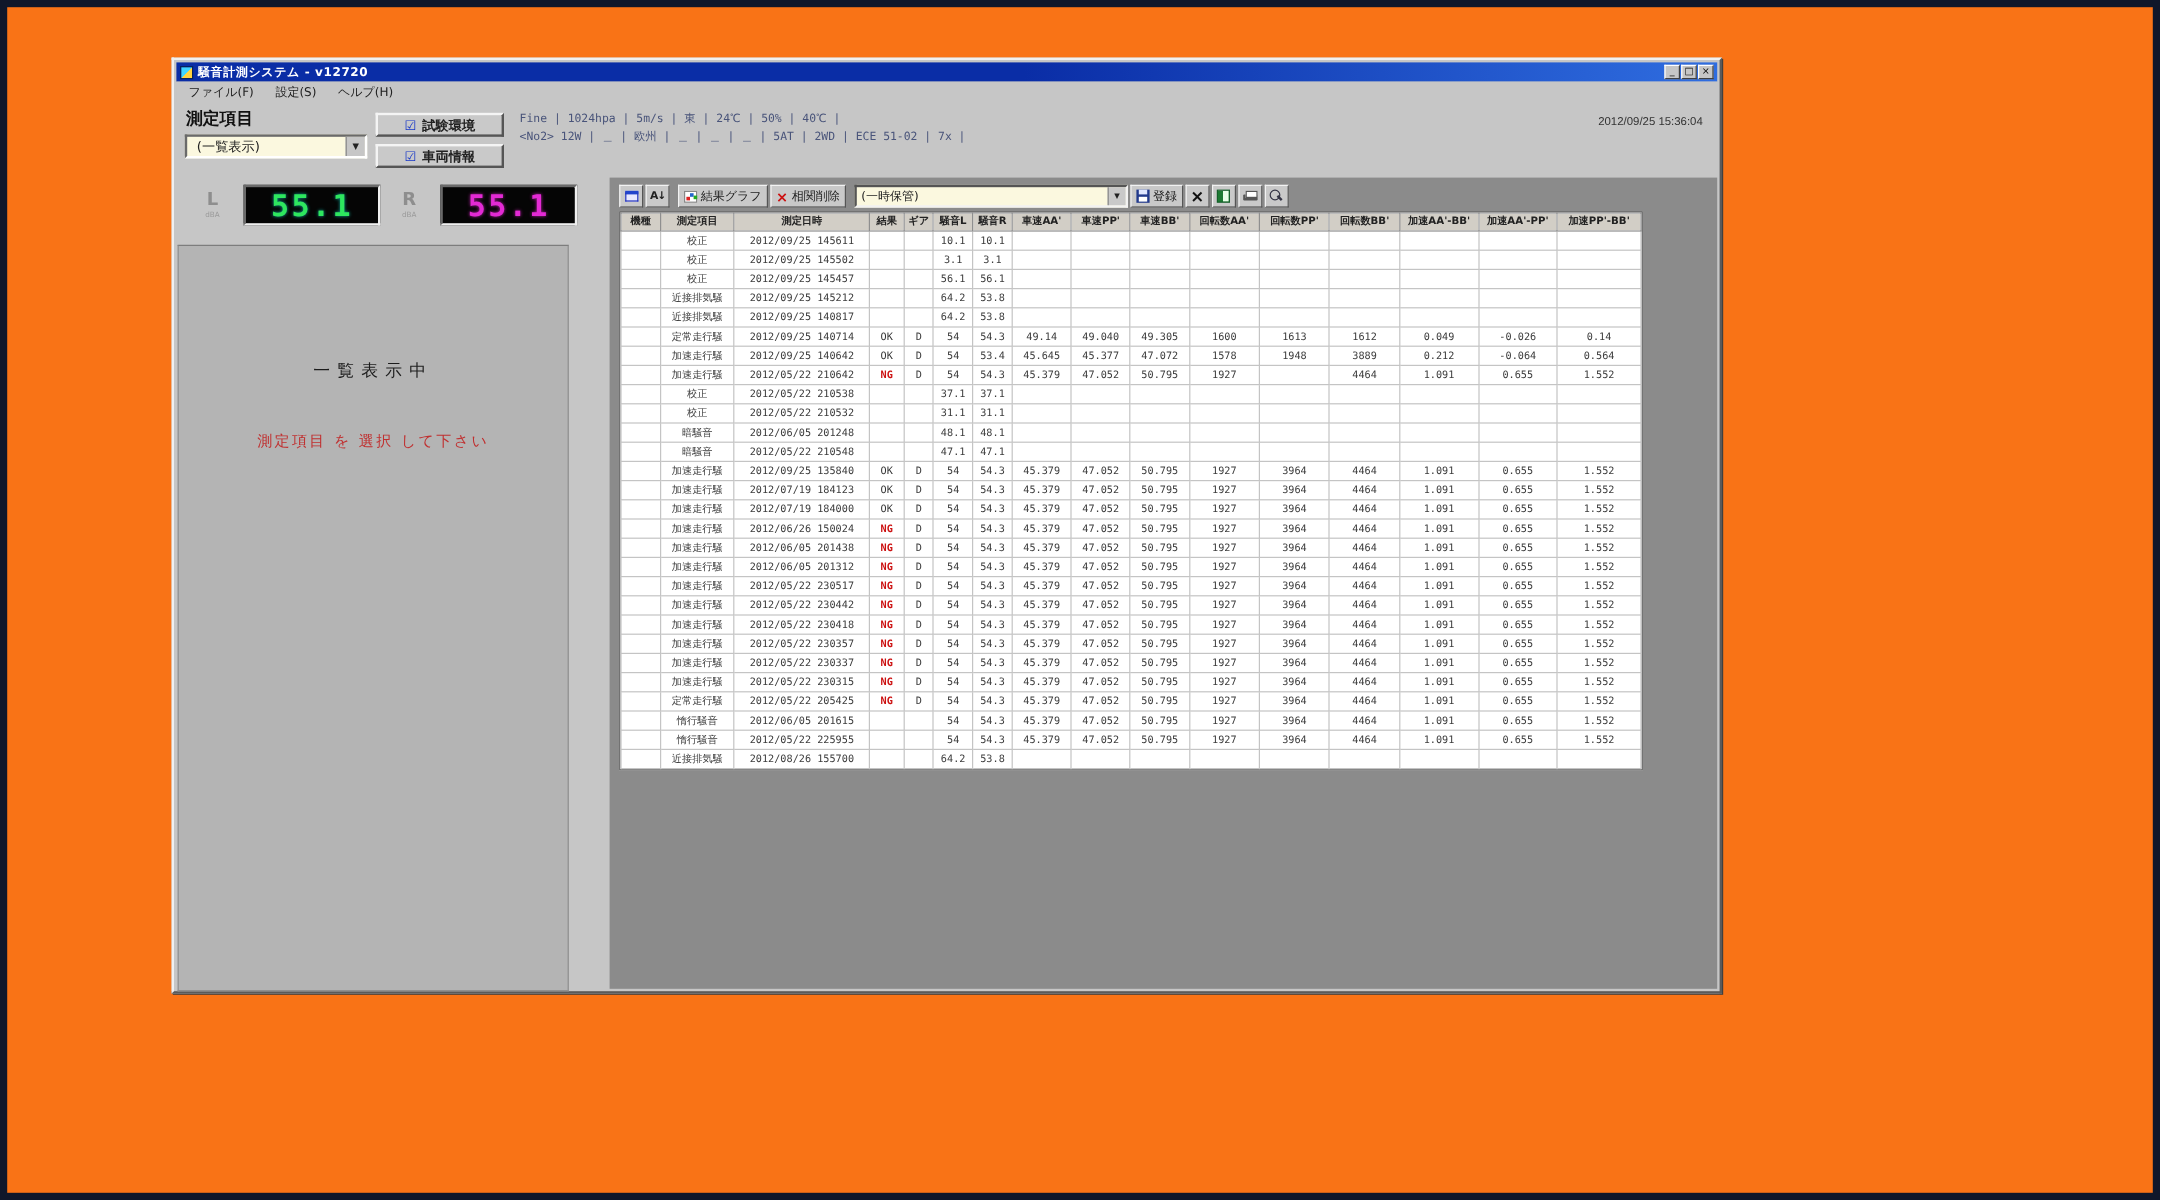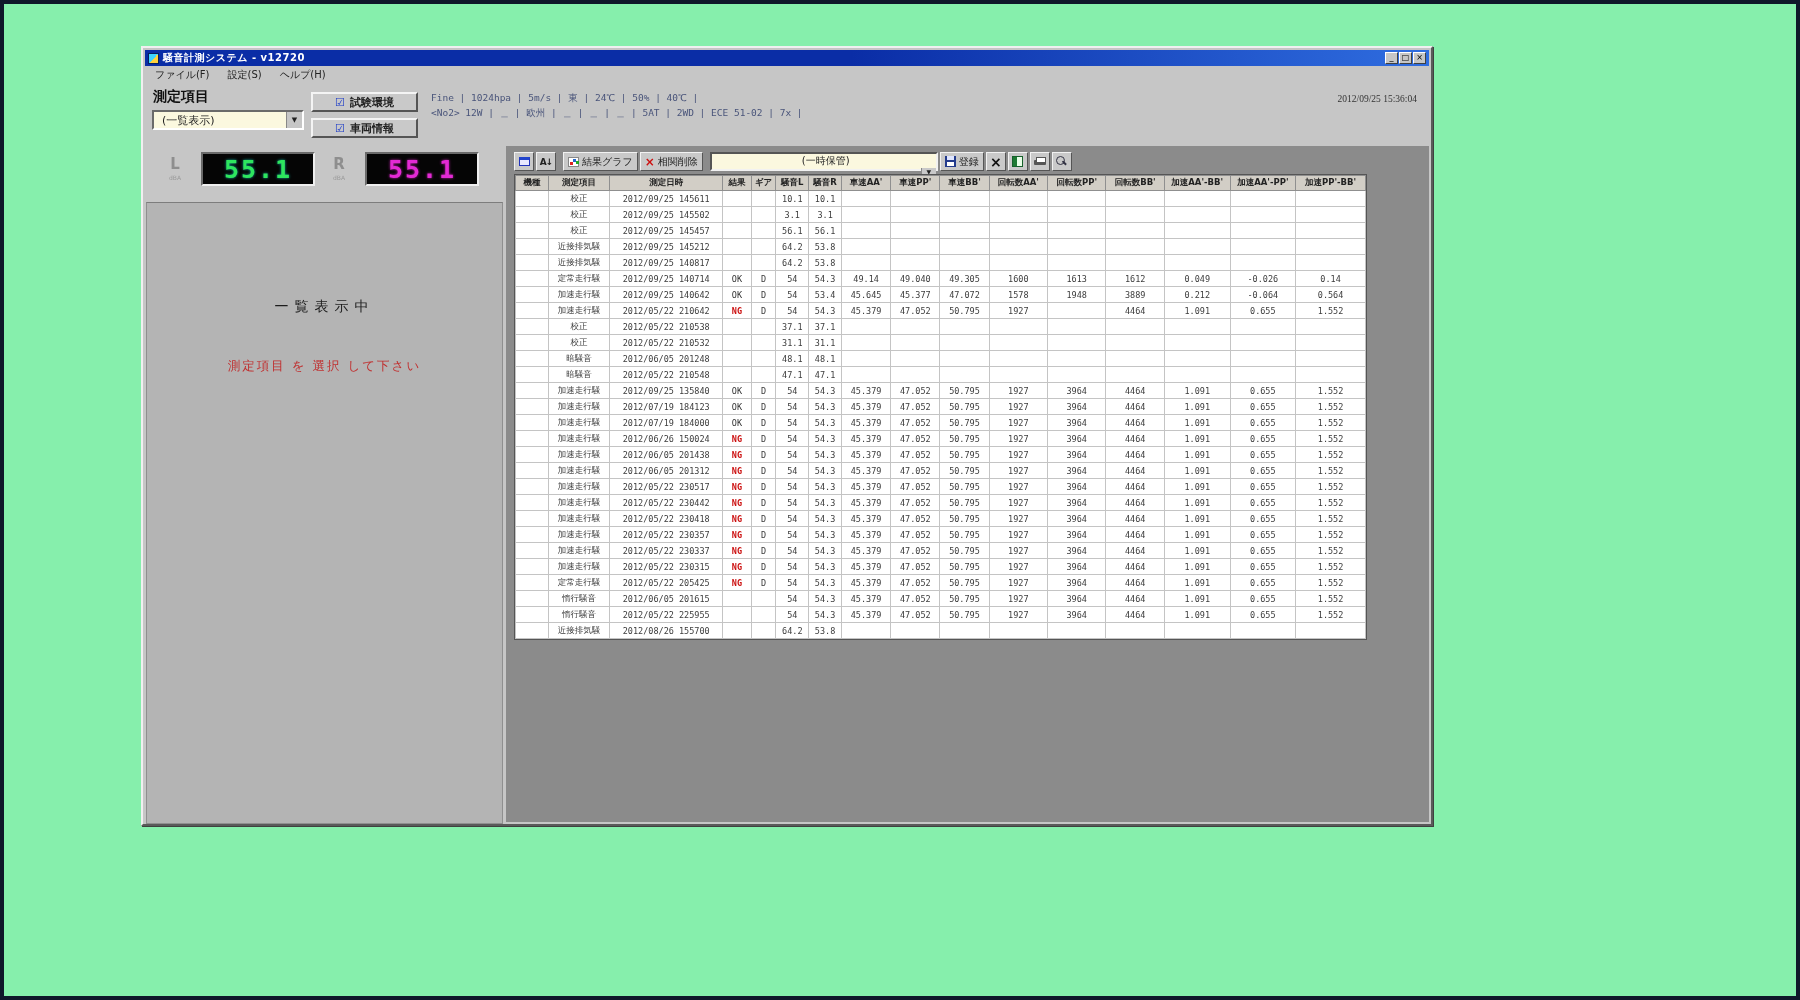--- a/index.html
+++ b/index.html
@@ -1,18 +1,18 @@
 <!DOCTYPE html>
 <html><head>
 <meta charset="utf-8">
 <style>
   * { box-sizing: border-box; margin: 0; padding: 0; }
   html,body { width:1800px; height:1000px; overflow:hidden; }
   body { background:#f4f4f4; font-family:"DejaVu Sans", sans-serif; }
-  .stage { position:absolute; inset:0; background:#86efac; border:4px solid #0f172a; }
+  .stage { position:absolute; inset:0; background:#f97316; border:6px solid #0f172a; }
 
   
   .app-window {
     position:absolute; left:137px; top:42px; width:1292px; height:780px;
     background:#c6c6c6;
     border:2px solid; border-color:#f0f0f0 #5a5a5a #5a5a5a #f0f0f0;
     box-shadow:1px 1px 0 #404040;
   }
   .titlebar {
     position:absolute; left:2px; top:2px; right:2px; height:16px;
@@ -53,37 +53,37 @@
     border:2px solid; border-color:#f4f4f4 #555 #555 #f4f4f4;
     font-size:11px; font-weight:bold; color:#222;
     display:flex; align-items:center; justify-content:center; gap:5px;
   }
   .hdr-btn .chk { color:#1535c8; font-size:11px; font-weight:bold; }
   .info-lines {
     position:absolute; left:288px; top:42px; width:620px;
     font-family:"DejaVu Sans Mono", monospace; font-size:9.5px; line-height:15px;
     color:#49547a; white-space:pre;
   }
-  .timestamp { position:absolute; right:14px; top:46px; font-size:9.5px; color:#333; font-family:Liberation Serif, serif;margin-left:31px; }
+  .timestamp { position:absolute; right:14px; top:46px; font-size:9.5px; color:#333; font-family:Liberation Sans, sans-serif;margin-left:31px; }
 
   
   .meter-label { position:absolute; font-size:15px; font-weight:bold; color:#8e8e8e; text-align:center; line-height:13px; }
   .meter-label small { display:block; font-size:6px; font-weight:normal; color:#9a9a9a; }
   .led {
     position:absolute; top:104px; width:114px; height:34px; background:#050505;
     border:2px solid; border-color:#6a6a6a #efefef #efefef #6a6a6a;
     display:flex; align-items:center; justify-content:center;
     font-family:"DejaVu Sans Mono", monospace; font-weight:bold; font-size:25px; letter-spacing:2px;
   }
   .led.green { color:#2ee65e; text-shadow:0 0 3px #1a9; }
   .led.magenta { color:#e32ad4; text-shadow:0 0 3px #b2a; }
 
   
   .status-panel {
-    position:absolute; left:3px; top:154px; width:357px; height:622px;
+    position:absolute; left:3px; top:154px; width:326px; height:622px;
     background:#b4b4b4; border:1px solid #8f8f8f; border-top-color:#7d7d7d;
   }
   .mode-text { position:absolute; left:0; right:0; top:95px; text-align:center;
     font-size:14px; color:#1c1c1c; letter-spacing:6px; }
   .prompt-text { position:absolute; left:0; right:0; top:155px; text-align:center;
     font-size:12.5px; color:#c03030; letter-spacing:2px; }
 
   
   .work-area {
     position:absolute; left:363px; top:98px; right:2px; bottom:2px;
@@ -100,21 +100,21 @@
   .icon-winblue { width:11px; height:9px; background:#e8e8ff; border:1px solid #2233bb; border-top:3px solid #2244cc; }
   .icon-sort { font-size:9px; font-weight:bold; color:#222; letter-spacing:-1px; }
   .icon-graph { position:relative; width:11px; height:10px; background:#fff; border:1px solid #888; }
   .icon-graph i { position:absolute; width:3px; height:3px; }
   .icon-graph i:nth-child(1){ left:1px; bottom:1px; background:#d22; }
   .icon-graph i:nth-child(2){ left:4px; bottom:4px; background:#26c; }
   .icon-graph i:nth-child(3){ left:7px; bottom:2px; background:#2a2; }
   .icon-xred { color:#cc1111; font-weight:bold; font-size:12px; line-height:10px; }
   .tb-combo {
     width:228px; background:#fbf8df; border:2px solid; border-color:#555 #f2f2f2 #f2f2f2 #555;
-    display:flex; align-items:center; font-size:10px; color:#222; padding-left:4px; height:19px;flex-direction:column;
+    display:flex; align-items:center; font-size:10px; color:#222; padding-left:4px; height:19px;
   }
   .tb-combo .arrow-box { margin-left:auto; width:15px; height:100%; background:#c9c9c9;
     border-left:1px solid #888; display:flex; align-items:center; justify-content:center; font-size:6px; }
   .icon-disk { position:relative; width:11px; height:11px; background:#223a8c; }
   .icon-disk:before { content:""; position:absolute; left:2px; top:0; width:7px; height:4px; background:#dfe6ff; }
   .icon-disk:after { content:""; position:absolute; left:2px; bottom:1px; width:7px; height:4px; background:#fff; }
   .icon-xbig { font-size:14px; font-weight:bold; color:#111; line-height:12px; }
   .icon-excel { width:11px; height:11px; background:
     linear-gradient(#fff 0 0) padding-box, #1d7a33; border:1px solid #15602a;
     background-image:linear-gradient(90deg,#1d7a33 50%,#e8ffe8 50%); }

